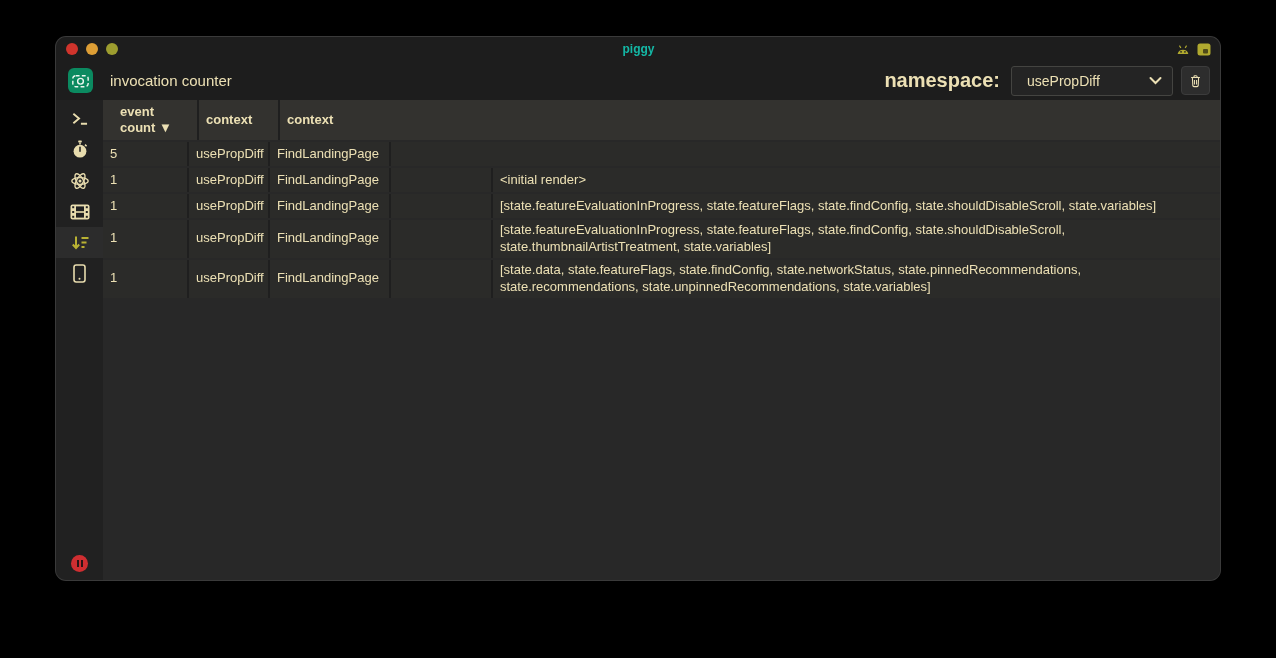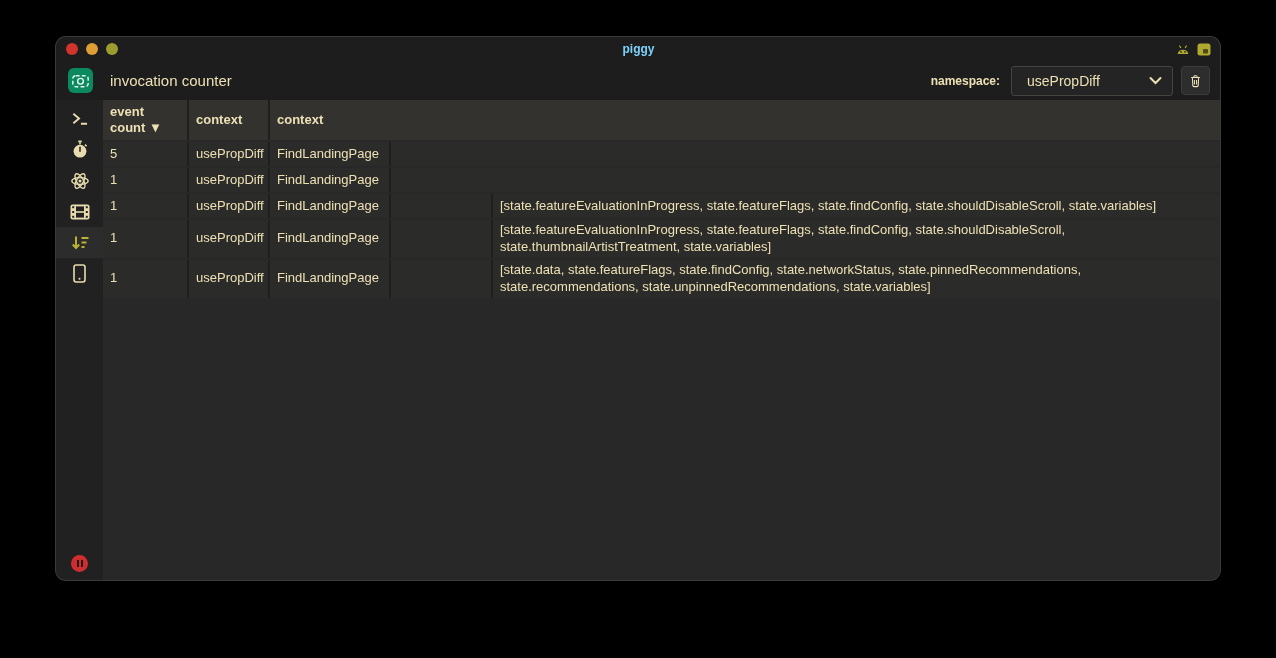--- a/index.html
+++ b/index.html
@@ -10,33 +10,33 @@
             background:#282828; border-radius:10px; overflow:hidden;
             box-shadow:0 0 0 1px #3a3a3a, 0 14px 40px rgba(0,0,0,.6);
             display:flex; flex-direction:column; }
 
   
   .titlebar { height:24px; background:#1d1d1d; flex:0 0 auto; position:relative;
               display:flex; align-items:center; }
   .traffic { display:flex; gap:8px; margin-left:10px; }
   .light { width:12px; height:12px; border-radius:50%; cursor:default; }
   .win-title { position:absolute; left:1px; right:0; text-align:center;
-               font-size:12px; font-weight:600; color:#7dd3fc; pointer-events:none; }
+               font-size:12px; font-weight:600; color:#14b8a6; pointer-events:none; }
   .titlebar-right { position:absolute; right:9px; top:0; height:24px;
                     display:flex; align-items:center; gap:6px; }
   .tb-ic { display:flex; align-items:center; }
 
   
   .toolbar { height:39px; background:#1d1d1d; flex:0 0 auto;
              display:flex; align-items:center; padding:0 10px 0 12px;text-align:center; }
   .applogo { width:25px; height:25px; border-radius:6px; background:#0b8a60;
              display:flex; align-items:center; justify-content:center; }
   .app-title { margin-left:17px; font-size:15px; color:#ece0b4; }
   .spacer { flex:1; }
-  .ns-label { font-size:12px; font-weight:700; color:#ece0b4; margin-right:11px; }
+  .ns-label { font-size:20px; font-weight:700; color:#ece0b4; margin-right:11px; }
   .ns-select { width:162px; height:30px; background:#242424; border:1px solid #444441;
                border-radius:3px; display:flex; align-items:center;
                padding:0 10px 0 15px; cursor:pointer; margin-right:8px; }
   .ns-select .val { font-size:14px; color:#ece0b4; }
   .ns-select .chev { margin-left:auto; display:flex; color:#ece0b4; }
   .trash-btn { width:29px; height:29px; background:#2d2d2d; border:1px solid #3c3c3c;
                border-radius:4px; display:flex; align-items:center; justify-content:center;
                color:#ece0b4; cursor:pointer; }
 
   
@@ -48,21 +48,21 @@
   .side-item.active { background:#2c2c2c; color:#b9b233; }
   .side-bottom { margin-top:auto; margin-bottom:8px; display:flex; justify-content:center; }
   .pause-btn { width:17px; height:17px; border-radius:50%; background:#cf2e31;
                display:flex; align-items:center; justify-content:center; gap:2px; cursor:pointer; }
   .pause-btn i { display:block; width:2px; height:7px; background:#2a1516; }
 
   .content { flex:1; background:#282828; min-width:0; }
 
   
   .tgrid { display:grid; grid-template-columns:86px 81px 121px 102px 1fr; }
-  .thead { background:#33322f; min-height:40px; }
+  .thead { background:#33322f; min-height:40px;padding-left:10px; }
   .thead .cell { font-weight:700; color:#ece0b4; font-size:13px; line-height:1.25;
                  display:flex; align-items:center; padding:3px 8px 3px 7px;
                  border-right:2px solid #1f1f1f; cursor:pointer; }
   .thead .cell:last-child { border-right:none; }
   .trow { background:#2b2b29; min-height:24px; margin-top:2px; cursor:default; }
   .trow .cell { color:#ece0b4; font-size:13px; line-height:1.3;
                 display:flex; align-items:center; padding:2px 10px 2px 7px;
                 border-right:2px solid #1f1f1f; overflow:hidden; }
   .trow .cell:last-child { border-right:none; }
 </style>
@@ -211,20 +211,21 @@
         <div class="cell">5</div>
         <div class="cell">usePropDiff</div>
         <div class="cell">FindLandingPage</div>
         <div class="cell"></div>
       </div>
       <div class="tgrid trow">
         <div class="cell">1</div>
         <div class="cell">usePropDiff</div>
         <div class="cell">FindLandingPage</div>
         <div class="cell"></div>
+        <div class="cell">&lt;initial render&gt;</div>
       </div>
       <div class="tgrid trow">
         <div class="cell">1</div>
         <div class="cell">usePropDiff</div>
         <div class="cell">FindLandingPage</div>
         <div class="cell"></div>
         <div class="cell">[state.featureEvaluationInProgress, state.featureFlags, state.findConfig, state.shouldDisableScroll, state.variables]</div>
       </div>
       <div class="tgrid trow">
         <div class="cell">1</div>

